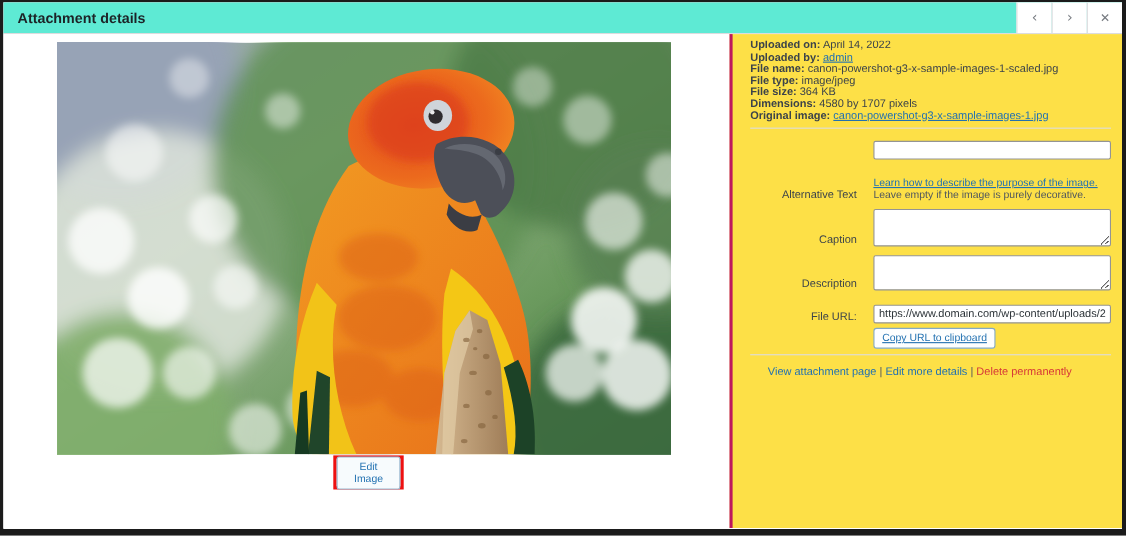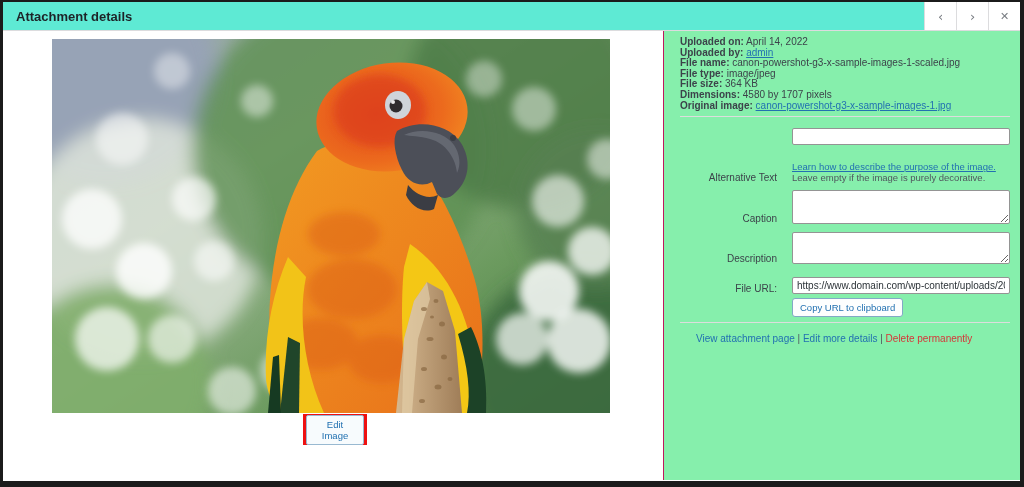--- a/index.html
+++ b/index.html
@@ -42,21 +42,21 @@
     background:#fff;
   }
   .edit-image-btn {
     font-size:9.5px; color:#2271b1; background:#f7fbfd;
     border:1px solid #99b9d1; border-radius:2px; padding:3px 7px; cursor:pointer;
     font-family:Liberation Sans, sans-serif;
   }
 
   
   .details-pane {
-    flex:1; background:#86efac; border-left:1px solid #be185d;
+    flex:1; background:#fde047; border-left:3px solid #be185d;
     padding:6px 10px 17px 16px; overflow:hidden;
   }
   .meta { font-size:10px; line-height:10.6px; color:#3c434a; }
   .meta-row { white-space:nowrap; overflow:hidden; }
   .meta-label { font-weight:bold; }
   .meta a, .helper a { color:#2271b1; text-decoration:underline; cursor:pointer; }
   .divider { border:none; border-top:1px solid #dddddd; margin-top:5px; }
 
   .settings { padding-top:9px; }
   .field-row { display:flex; align-items:flex-end; margin-bottom:0; }
@@ -80,20 +80,21 @@
   .ta.description { height:32px; }
   .row-title { margin-top:5px; }
   .row-caption { margin-top:7px; }
   .row-description { margin-top:8px; }
   .row-fileurl { margin-top:11px; }
   .row-copy { margin-top:3px; }
   .copy-btn {
     font-size:9.5px; color:#2271b1; background:#fdfefe; cursor:pointer;
     border:1px solid #83a9c5; border-radius:3px; padding:3px 7px;
     font-family:"Liberation Sans", sans-serif;
+    text-decoration:underline;
   }
   .actions { padding-top:10px; font-size:10px; color:#3c434a;margin-left:16px; }
   .actions a { text-decoration:none; cursor:pointer; }
   .action-link { color:#2271b1; }
   .action-delete { color:#d63638; }
   .action-sep { color:#50575e; }
 </style>
 </head>
 <body>
 

